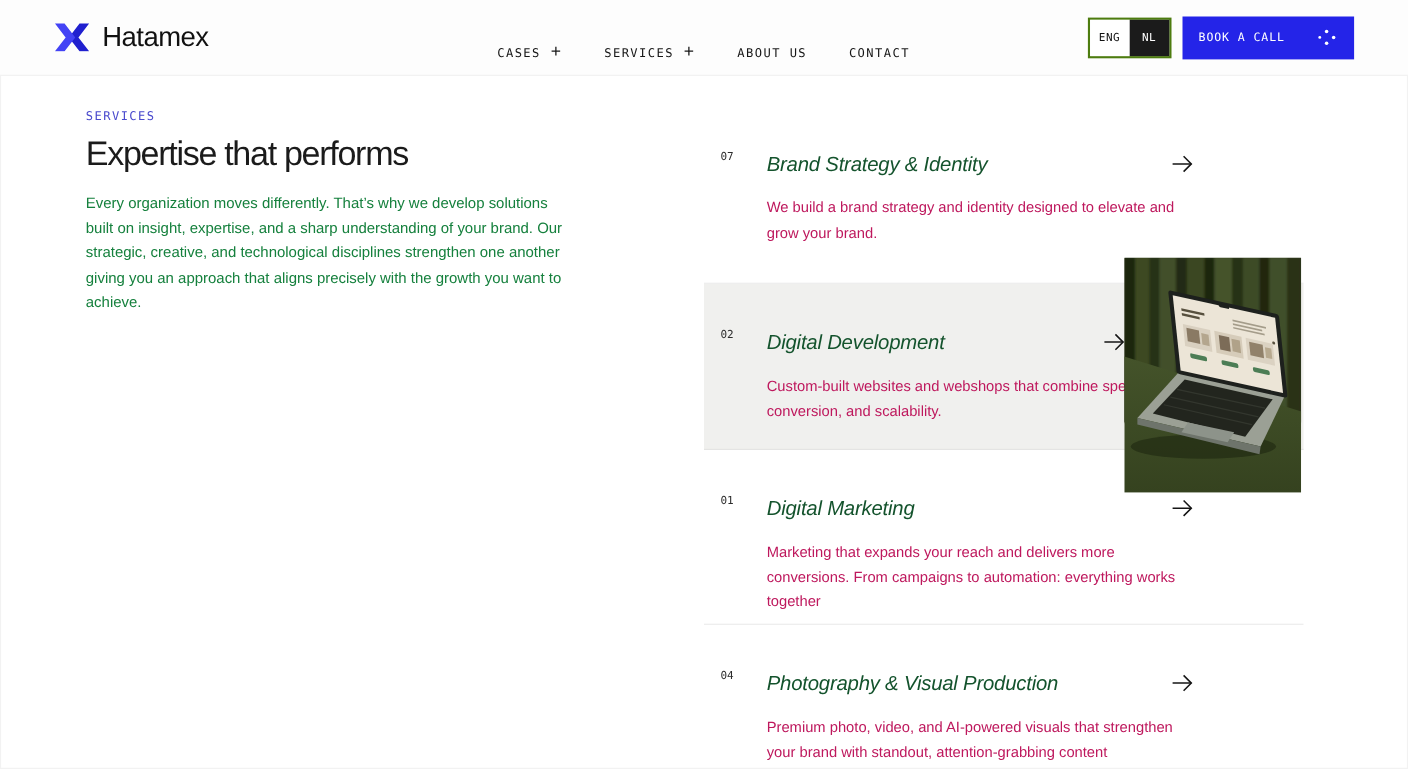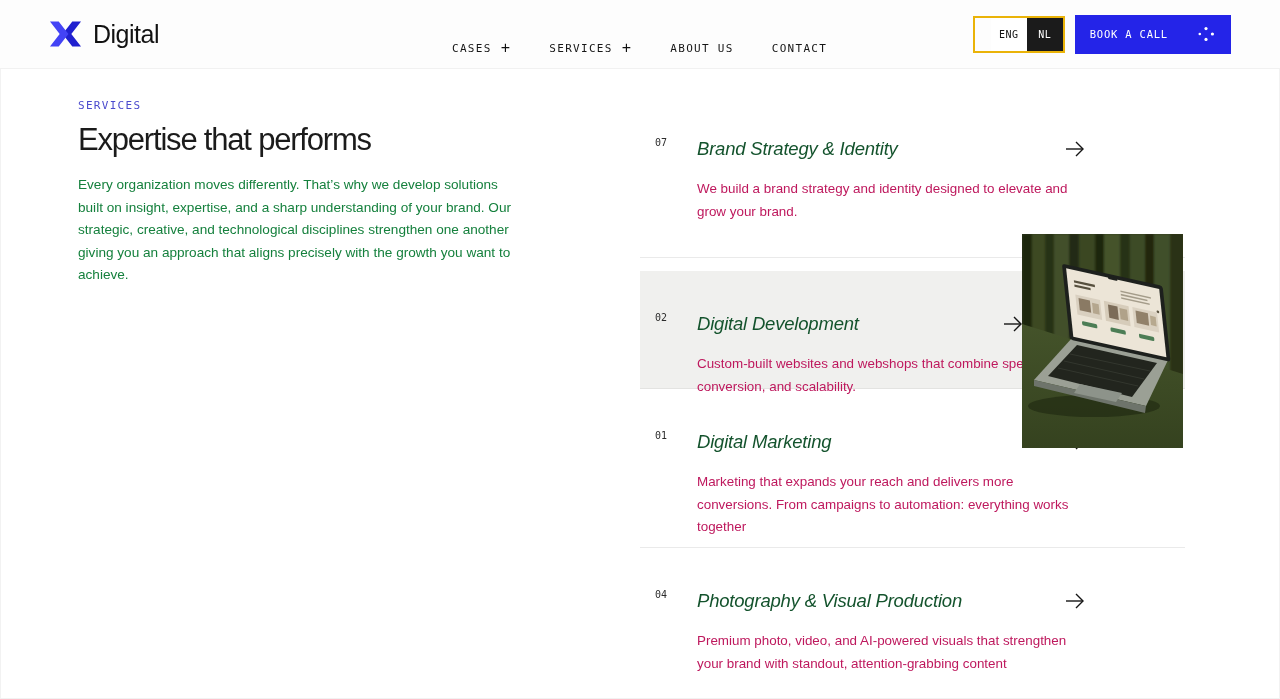--- a/index.html
+++ b/index.html
@@ -15,21 +15,21 @@
   .logo { display:flex; align-items:center; gap:11px; cursor:pointer; }
   .logo-text { font-size:25px; font-weight:500; letter-spacing:-0.5px; color:#111; }
   .nav { position:absolute; left:452px; top:14px; height:69px;
     display:flex; align-items:center; gap:38px; }
   .nav-item { display:flex; align-items:center; gap:9px;
     font-family:"DejaVu Sans Mono", monospace; font-size:11px;
     letter-spacing:1.3px; color:#161616; cursor:pointer; white-space:nowrap; }
   .plus { font-family:"Liberation Sans", sans-serif; font-size:16px;
     font-weight:300; line-height:1; margin-top:-2px; color:#111; }
   .header-right { margin-left:auto; display:flex; align-items:center; gap:10px; }
-  .lang { display:flex; border:2px solid #eab308; height:37px;padding-left:16px; }
+  .lang { display:flex; border:2px solid #4d7c0f; height:37px; }
   .lang-opt { width:36px; display:flex; align-items:center; justify-content:center;
     font-family:"DejaVu Sans Mono", monospace; font-size:10px; letter-spacing:0.5px;
     cursor:pointer; }
   .lang-opt.active { background:#ffffff; color:#111; }
   .lang-opt.inactive { background:#1b1b1b; color:#fff; }
   .cta { height:39px; padding:0 15px; background:#2424e8; border:none;
     display:flex; align-items:center; gap:29px; cursor:pointer;
     font-family:"DejaVu Sans Mono", monospace; font-size:10.5px;
     letter-spacing:0.8px; color:#ffffff; }
 
@@ -40,21 +40,21 @@
   .hero-title { margin-top:11px; font-size:31px; font-weight:400;
     letter-spacing:-1.2px; color:#1b1b1b; line-height:1.1; }
   .hero-desc { margin-top:17px; width:448px; font-size:13.6px;
     line-height:22.6px; color:#15803d; }
 
   
   .services { position:absolute; left:640px; top:96px; width:545px; }
   .service-row { position:relative; padding:42px 100px 0 57px;
     border-bottom:1px solid #eaeaea; cursor:pointer; }
   .service-row.r1 { height:162px; }
-  .service-row.r2 { height:118px;margin-top:13px; }
+  .service-row.r2 { height:151px; }
   .service-row.r3 { height:159px; }
   .service-row.r4 { height:210px; }
   .service-row.highlighted { background:#f0f0ee; border-bottom-color:#e3e3e1; }
   .row-number { position:absolute; left:15px; top:41px;
     font-family:"DejaVu Sans Mono", monospace; font-size:10px; color:#2c2c2c; }
   .row-head { display:flex; justify-content:space-between; align-items:center; }
   .row-title { font-size:18.5px; font-weight:400; letter-spacing:-0.2px; color:#14532d;font-style:italic; }
   .arrow { flex:none; display:flex; }
   .highlighted .arrow { transform:translateX(-62px); }
   .row-desc { margin-top:18px; max-width:395px; font-size:13.4px;
@@ -70,21 +70,21 @@
 <div class="page">
 
   <div class="header">
     <div class="logo">
       <span style="display:flex;">
         <svg width="33" height="26" viewBox="0 0 34 26">
           <path d="M33,0 h-9 l-10,13 10,13 h9 l-10,-13 z" fill="#2020cf"></path>
           <path d="M1,0 h9 l10,13 -10,13 h-9 l10,-13 z" fill="#4343f5"></path>
         </svg>
       </span>
-      <span class="logo-text">Digital</span>
+      <span class="logo-text">Hatamex</span>
     </div>
 
     <nav class="nav">
       <span class="nav-item">
         <span>CASES</span>
         <span class="plus">+</span>
       </span>
       <span class="nav-item">
         <span>SERVICES</span>
         <span class="plus">+</span>

